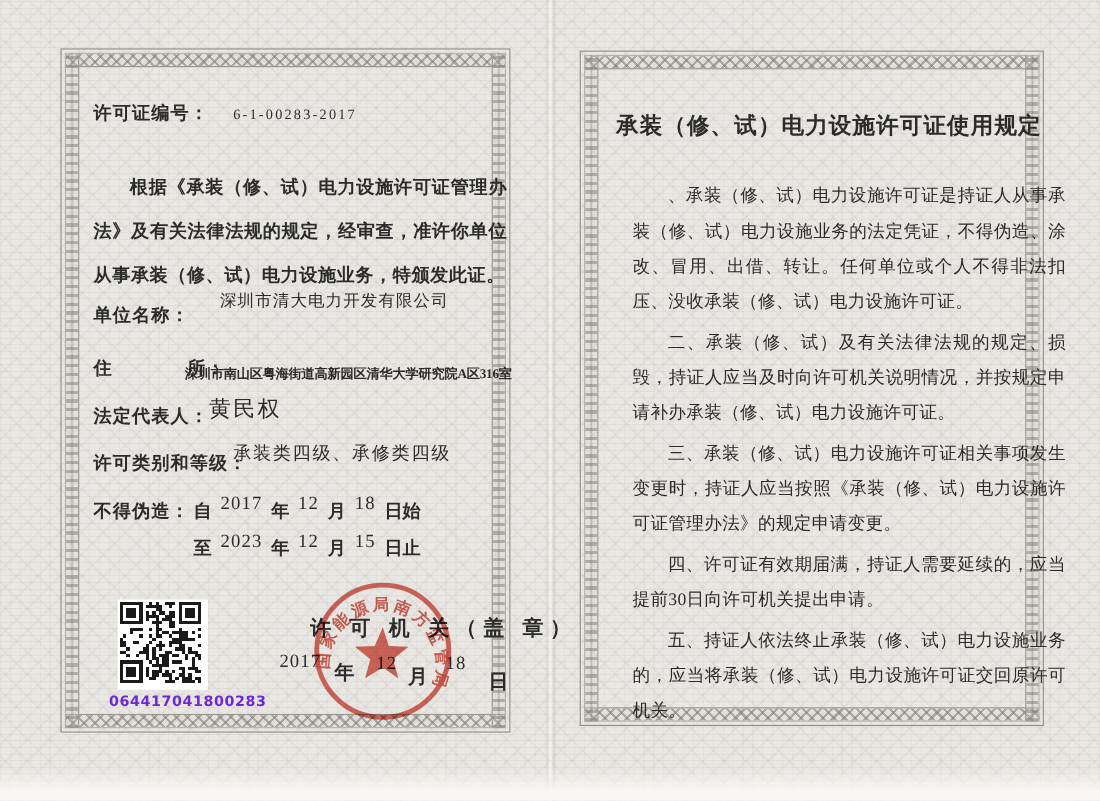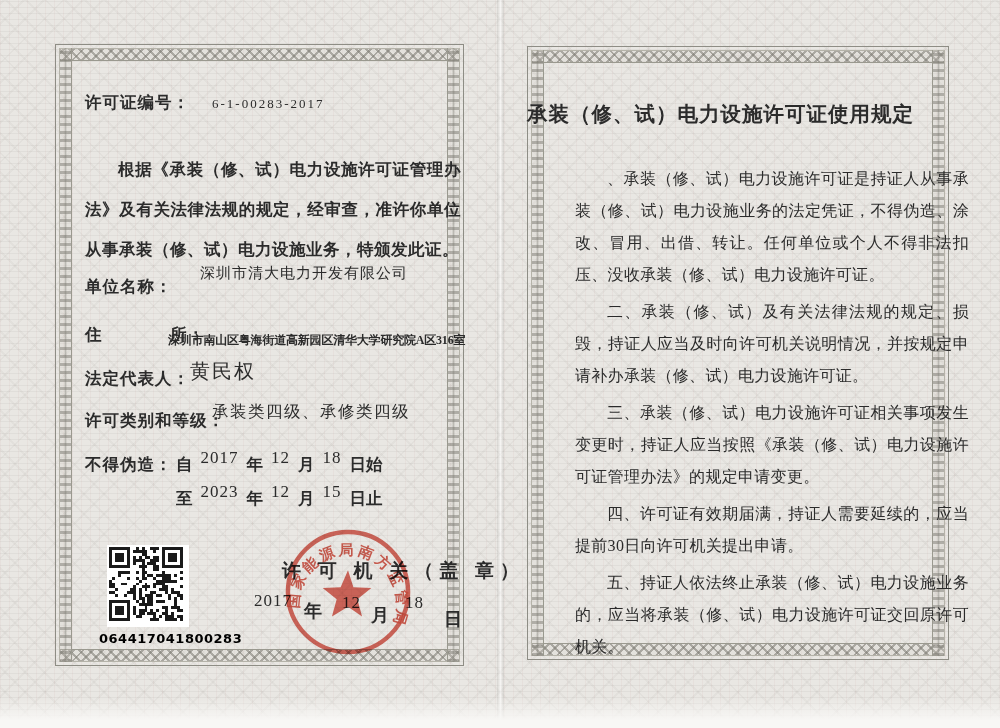--- a/index.html
+++ b/index.html
@@ -53,34 +53,34 @@
   .f-class-v{left:212px;top:401px;font-size:16.5px;letter-spacing:1.5px;}
 
   .valid-label{left:85px;top:454px;}
   .valid-line{display:flex;align-items:baseline;font-weight:700;font-size:16.5px;}
   .valid-line .num{font-weight:400;font-size:17px;position:relative;top:-7px;padding:0 8px;letter-spacing:1px;}
   .valid-from{left:176px;top:454px;}
   .valid-to{left:176px;top:488px;}
 
   .qr-box{left:107px;top:545px;width:78px;height:78px;background:#fff;padding:2px;}
   .qr-number{left:99px;top:631px;font-family:"DejaVu Sans",sans-serif;
-             font-weight:700;font-size:13px;letter-spacing:.5px;color:#000000;}
+             font-weight:700;font-size:13px;letter-spacing:.5px;color:#6d28d9;}
 
   .issuer-label{left:282px;top:558px;font-size:19px;font-weight:700;letter-spacing:6px;}
   .issue-date{left:254px;top:590px;white-space:nowrap;}
   .issue-date span{display:inline-block;position:relative;}
   .issue-date .num{font-size:17px;letter-spacing:1px;}
   .issue-date .unit{font-weight:700;font-size:18px;}
   .d-y{top:-2px;} .u-y{top:9px;margin-left:8px;}
   .d-m{top:0;margin-left:16px;} .u-m{top:13px;margin-left:6px;}
   .d-d{top:0;margin-left:12px;} .u-d{top:17px;margin-left:16px;}
 
   .seal{left:283px;top:527px;width:130px;height:130px;mix-blend-mode:multiply;opacity:.88;}
 
-  .rules-title{left:527px;top:100px;width:420px;text-align:left;
+  .rules-title{left:527px;top:100px;width:420px;text-align:right;
                font-size:20.5px;font-weight:700;letter-spacing:1px;}
   .rules-body{left:547px;top:163px;width:394px;font-size:16px;line-height:32px;
               font-weight:400;text-align:justify;letter-spacing:.3px;margin-left:28px;}
   .rules-body p{margin:0 0 5px 0;text-indent:2em;}
 </style>
 </head>
 <body>
 
 <div class="scan">
   <div class="texture"></div>

